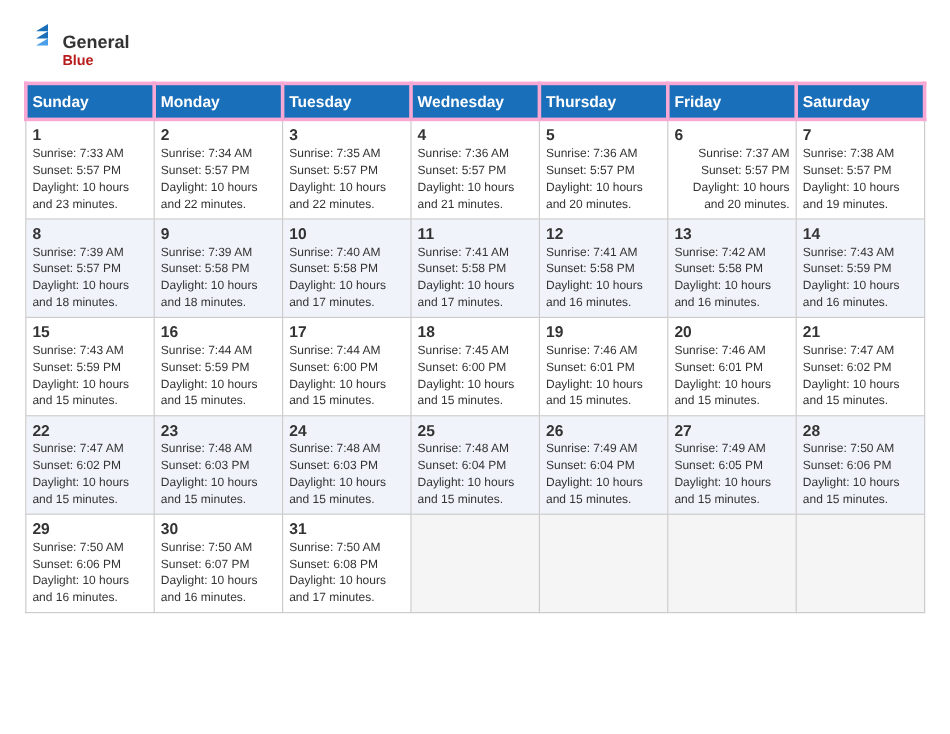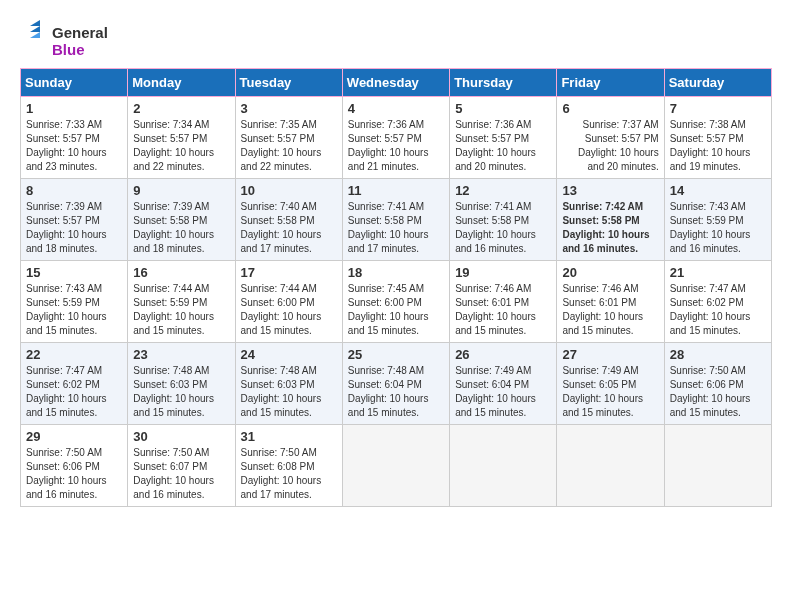--- a/index.html
+++ b/index.html
@@ -38,21 +38,21 @@
       border-collapse: collapse;
       table-layout: fixed;
     }
     th {
       background: #1a6fba;
       color: #fff;
       font-size: 13px;
       font-weight: bold;
       padding: 6px 4px;
       text-align: left;
-      border: 1px solid #f9a8d4;
+      border: 3px solid #f9a8d4;
     }
     td {
       border: 1px solid #ccc;
       vertical-align: top;
       padding: 4px 5px;
       font-size: 10.5px;
       color: #333;
       height: 80px;
       background: #fff;
     }
@@ -83,21 +83,21 @@
 <div class="header-area">
   <div class="logo">
   <div style="display:flex;align-items:flex-end;gap:2px;">
     <svg width="30" height="38" viewBox="0 0 30 38">
       <polygon points="10,6 20,0 20,6" fill="#1a6fba"></polygon>
       <polygon points="10,12 20,6 20,12" fill="#1a6fba"></polygon>
       <polygon points="10,18 20,12 20,18" fill="#4a9fea"></polygon>
     </svg>
     <div style="line-height:1.15;">
       <div style="font-size:15px;font-weight:bold;color:#333;">General</div>
-      <div style="font-size:15px;font-weight:bold;color:#a21caf;">Blue</div>
+      <div style="font-size:12px;font-weight:bold;color:#b91c1c;">Blue</div>
     </div>
   </div>
 </div>
   <div class="title-area">
     <div class="month-title"></div>
     <div class="location-title"></div>
   </div>
 </div>
 
 <table>
@@ -195,21 +195,21 @@
         </td>
         <td>
           <span class="day-num">12</span>
           <div class="cell-text" style="white-space: pre-line;">Sunrise: 7:41 AM
 Sunset: 5:58 PM
 Daylight: 10 hours
 and 16 minutes.</div>
         </td>
         <td>
           <span class="day-num">13</span>
-          <div class="cell-text" style="white-space: pre-line; font-weight: bold;">Sunrise: 7:42 AM
+          <div class="cell-text" style="white-space: pre-line;">Sunrise: 7:42 AM
 Sunset: 5:58 PM
 Daylight: 10 hours
 and 16 minutes.</div>
         </td>
         <td>
           <span class="day-num">14</span>
           <div class="cell-text" style="white-space: pre-line;">Sunrise: 7:43 AM
 Sunset: 5:59 PM
 Daylight: 10 hours
 and 16 minutes.</div>

